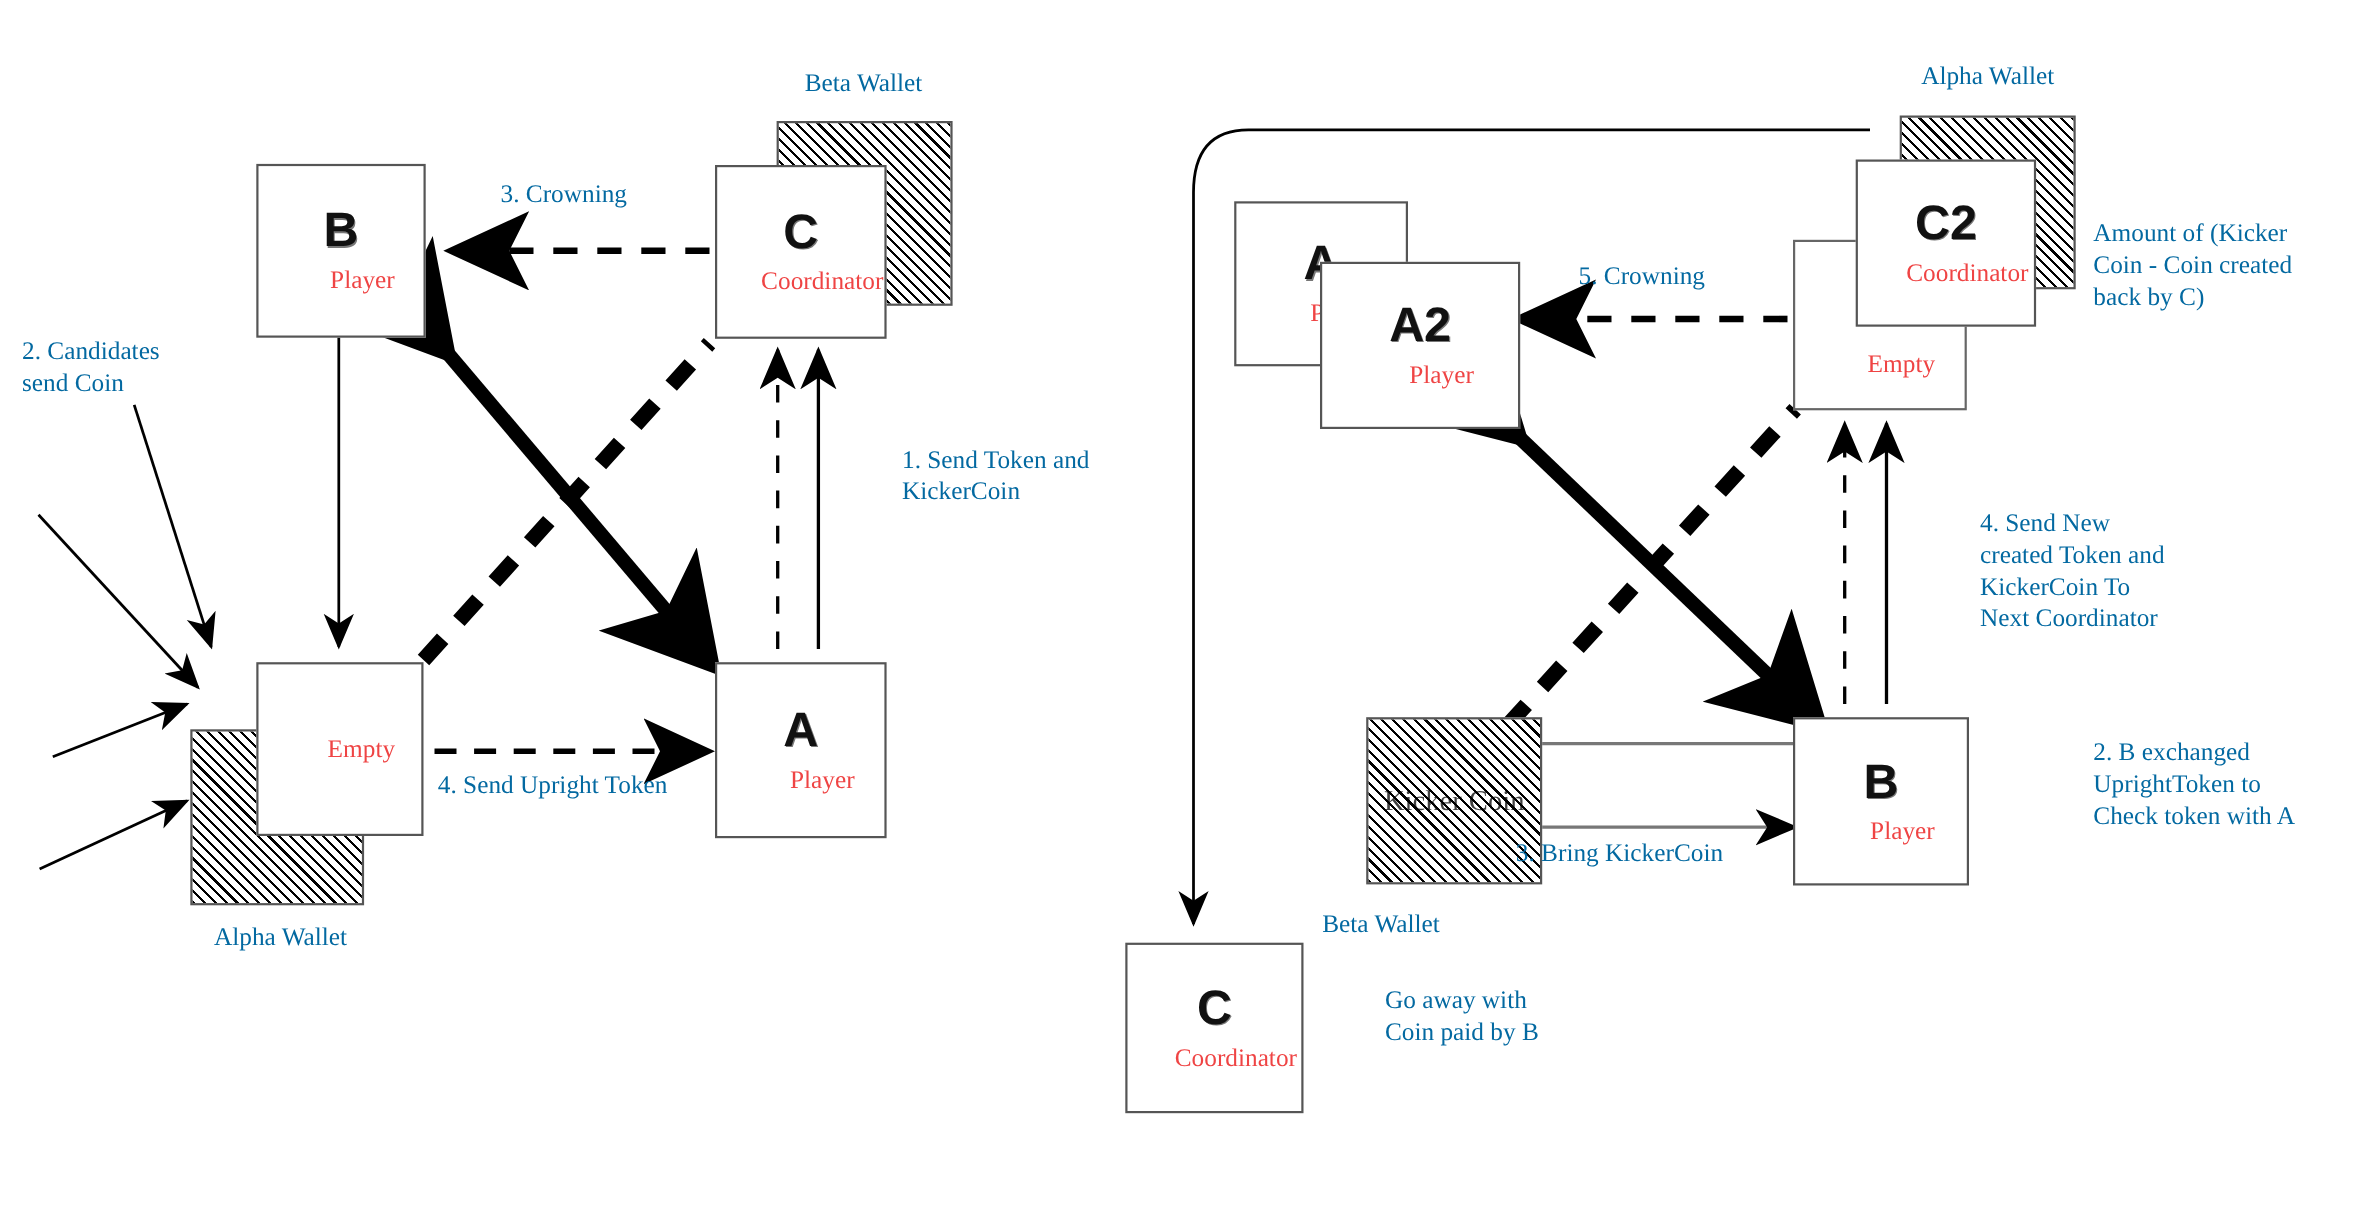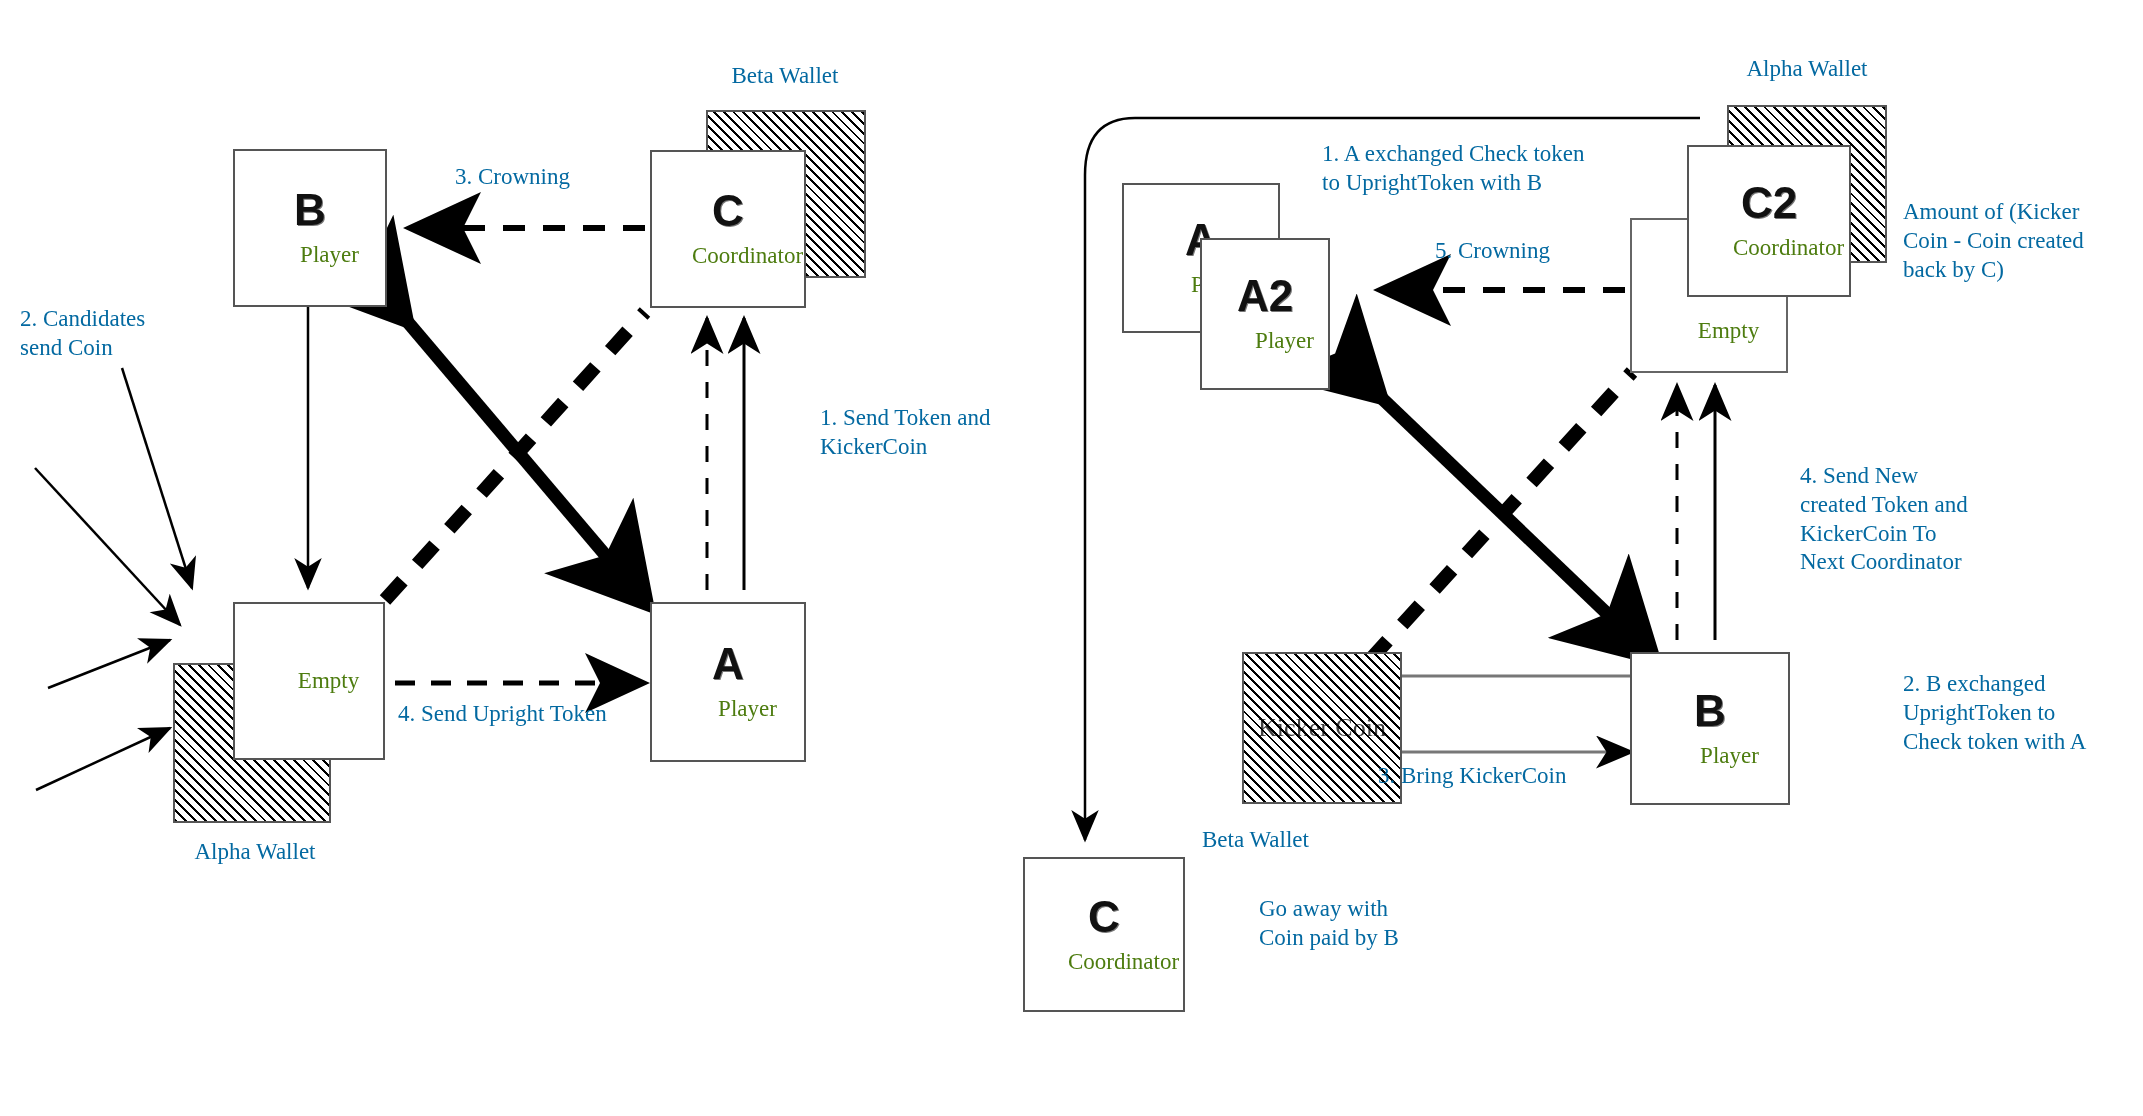--- a/index.html
+++ b/index.html
@@ -44,21 +44,21 @@
     font-size: 44px;
     line-height: 1;
     letter-spacing: 0px;
     color: #111111;
     text-shadow: 1px 1px 0 #777;
   }
   .node .role {
     font-size: 23px;
     line-height: 1.1;
     margin-top: 10px;
-    color: #4d7c0f;
+    color: #ef4444;
     margin-left: 39px;
   }
   .node .role.only {
     margin-top: 0;
   }
   .wallet {
     position: absolute;
     box-sizing: border-box;
     border: 2px solid #555555;
     z-index: 2;
@@ -226,43 +226,41 @@
   <div class="node" style="left:1687px; top:145px; width:164px; height:152px; z-index:6;">
     <div class="big">C2</div>
     <div class="role">Coordinator</div>
   </div>
 
   <div class="node" style="left:1122px; top:183px; width:158px; height:150px; z-index:4;">
     <div class="big">A</div>
     <div class="role">Player</div>
   </div>
 
-  <div class="node" style="left:1200px; top:238px; width:130px; height:152px; z-index:6;">
+  <div class="node" style="left:1200px; top:238px; width:182px; height:152px; z-index:6;">
     <div class="big">A2</div>
     <div class="role">Player</div>
   </div>
 
   <div class="wallet" style="left:1242px; top:652px; width:160px; height:152px;">
     <div class="coinlabel">Kicker
 Coin</div>
   </div>
   <div class="caption" style="left:1202px; top:826px;">Beta Wallet</div>
 
   <div class="node" style="left:1630px; top:652px; width:160px; height:153px;">
     <div class="big">B</div>
     <div class="role">Player</div>
   </div>
 
   <div class="node" style="left:1023px; top:857px; width:162px; height:155px;">
     <div class="big">C</div>
     <div class="role">Coordinator</div>
   </div>
 
-  <div class="caption" style="left:1322px; top:140px;">1. A exchanged Check token
-to UprightToken with B</div>
 
   <div class="caption" style="left:1435px; top:237px;">5. Crowning</div>
 
   <div class="caption" style="left:1903px; top:198px;">Amount of (Kicker
 Coin - Coin created
 back by C)</div>
 
   <div class="caption" style="left:1800px; top:462px;font-family:Liberation Serif, serif;">4. Send  New
 created Token and
 KickerCoin To

